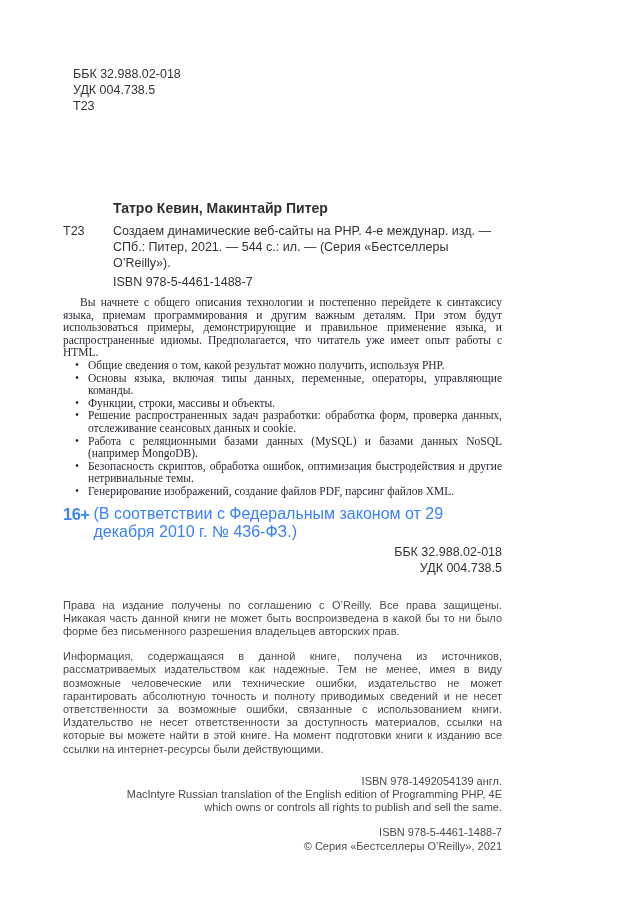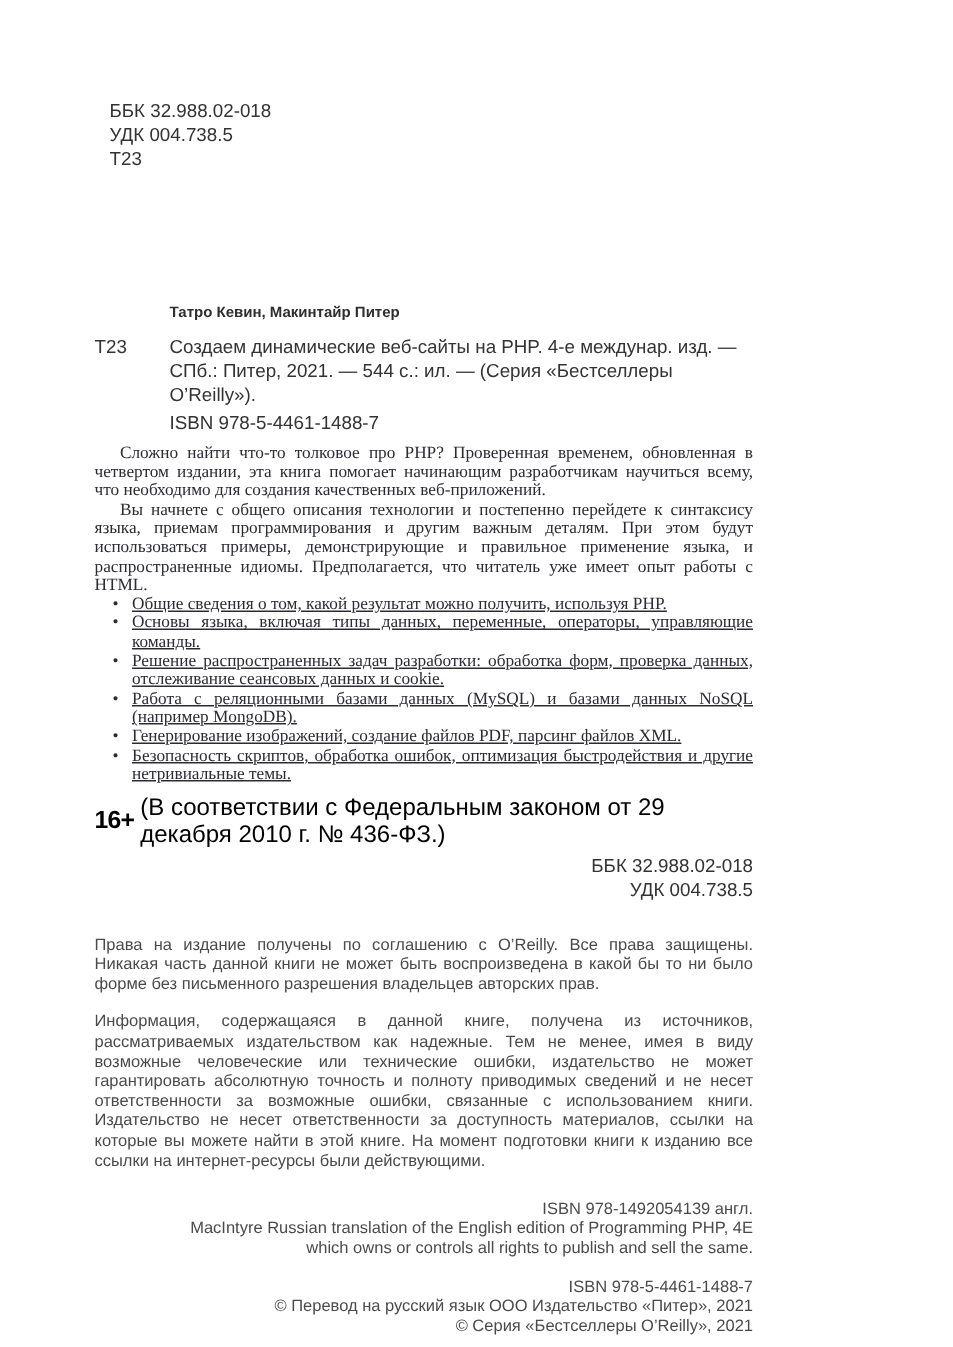--- a/index.html
+++ b/index.html
@@ -22,21 +22,21 @@
     padding-top: 66px;
     margin-left: 10px;
     font-size: 12.5px;
     line-height: 16px;
     color: #333333;
   }
 
   
   .authors {
     margin: 86px 0 0 50px;
-    font-size: 10px;
+    font-size: 14px;
     font-weight: bold;
     line-height: 17px;
     color: #2e2e2e;
   }
 
   
   .biblio-row {
     display: flex;
     margin-top: 6px;
     font-size: 12.5px;
@@ -52,33 +52,32 @@
   .annotation {
     margin-top: 6px;
     font-family: "Liberation Serif", serif;
     font-size: 11.5px;
     line-height: 12.6px;
     color: #2b2b34;
     text-align: justify;
   }
   .annotation p { margin: 0; text-indent: 17px; }
   .annotation ul { margin: 0; padding: 0; list-style: none; }
-  .annotation li { position: relative; padding-left: 25px; text-decoration: underline; }
+  .annotation li { position: relative; padding-left: 25px; }
   .annotation li::before {
     content: "\2022";
     position: absolute;
     left: 12px; top: 0;
   }
 
   
   .age-row {
     margin-top: 7px;
     display: flex;
-    align-items: center;
-    color: #000000;
+    color: #3b82f6;
   }
   .age-badge { font-size: 16.5px; font-weight: bold; letter-spacing: -0.5px; }
   .age-note { font-size: 16px; margin-left: 4px; }
 
   
   .catalog-right {
     margin-top: 3px;
     text-align: right;
     font-size: 12.5px;
     line-height: 16.5px;
@@ -112,29 +111,29 @@
 
   <div class="biblio-row">
     <div class="biblio-code">Т23</div>
     <div class="biblio-text">
       <p>Создаем динамические веб-сайты на PHP. 4-е междунар. изд. — СПб.: Питер, 2021. — 544 с.: ил. — (Серия «Бестселлеры O’Reilly»).</p>
       <p class="biblio-isbn">ISBN 978-5-4461-1488-7</p>
     </div>
   </div>
 
   <div class="annotation">
-    <p>Сложно найти что-то толковое про PHP? Проверенная временем, обновленная в четвертом издании, эта книга помогает начинающим разработчикам научиться всему, что необходимо для создания качественных веб-приложений.</p>
     <p>Вы начнете с общего описания технологии и постепенно перейдете к синтаксису языка, приемам программирования и другим важным деталям. При этом будут использоваться примеры, демонстрирующие и правильное применение языка, и распространенные идиомы. Предполагается, что читатель уже имеет опыт работы с HTML.</p>
     <ul>
       <li>Общие сведения о том, какой результат можно получить, используя PHP.</li>
       <li>Основы языка, включая типы данных, переменные, операторы, управляющие команды.</li>
+      <li>Функции, строки, массивы и объекты.</li>
       <li>Решение распространенных задач разработки: обработка форм, проверка данных, отслеживание сеансовых данных и cookie.</li>
       <li>Работа с реляционными базами данных (MySQL) и базами данных NoSQL (например MongoDB).</li>
+      <li>Безопасность скриптов, обработка ошибок, оптимизация быстродействия и другие нетривиальные темы.</li>
       <li>Генерирование изображений, создание файлов PDF, парсинг файлов XML.</li>
-      <li>Безопасность скриптов, обработка ошибок, оптимизация быстродействия и другие нетривиальные темы.</li>
     </ul>
   </div>
 
   <div class="age-row">
     <span class="age-badge">16+</span>
     <span class="age-note">(В соответствии с Федеральным законом от 29 декабря 2010 г. № 436-ФЗ.)</span>
   </div>
 
   <div class="catalog-right">
     <div>ББК 32.988.02-018</div>
@@ -146,18 +145,17 @@
     <p>Информация, содержащаяся в данной книге, получена из источников, рассматриваемых издательством как надежные. Тем не менее, имея в виду возможные человеческие или технические ошибки, издательство не может гарантировать абсолютную точность и полноту приводимых сведений и не несет ответственности за возможные ошибки, связанные с использованием книги. Издательство не несет ответственности за доступность материалов, ссылки на которые вы можете найти в этой книге. На момент подготовки книги к изданию все ссылки на интернет-ресурсы были действующими.</p>
 
     <div class="block-en">
       <div class="line">ISBN 978-1492054139 англ.</div>
       <div class="line">MacIntyre Russian translation of the English edition of Programming PHP, 4E</div>
       <div class="line">which owns or controls all rights to publish and sell the same.</div>
     </div>
 
     <div class="block-ru">
       <div class="line">ISBN 978-5-4461-1488-7</div>
-      <div class="line">© Перевод на русский язык ООО Издательство «Питер», 2021</div>
       <div class="line">© Серия «Бестселлеры O’Reilly», 2021</div>
     </div>
   </div>
 
 </div>
 
 </body></html>

